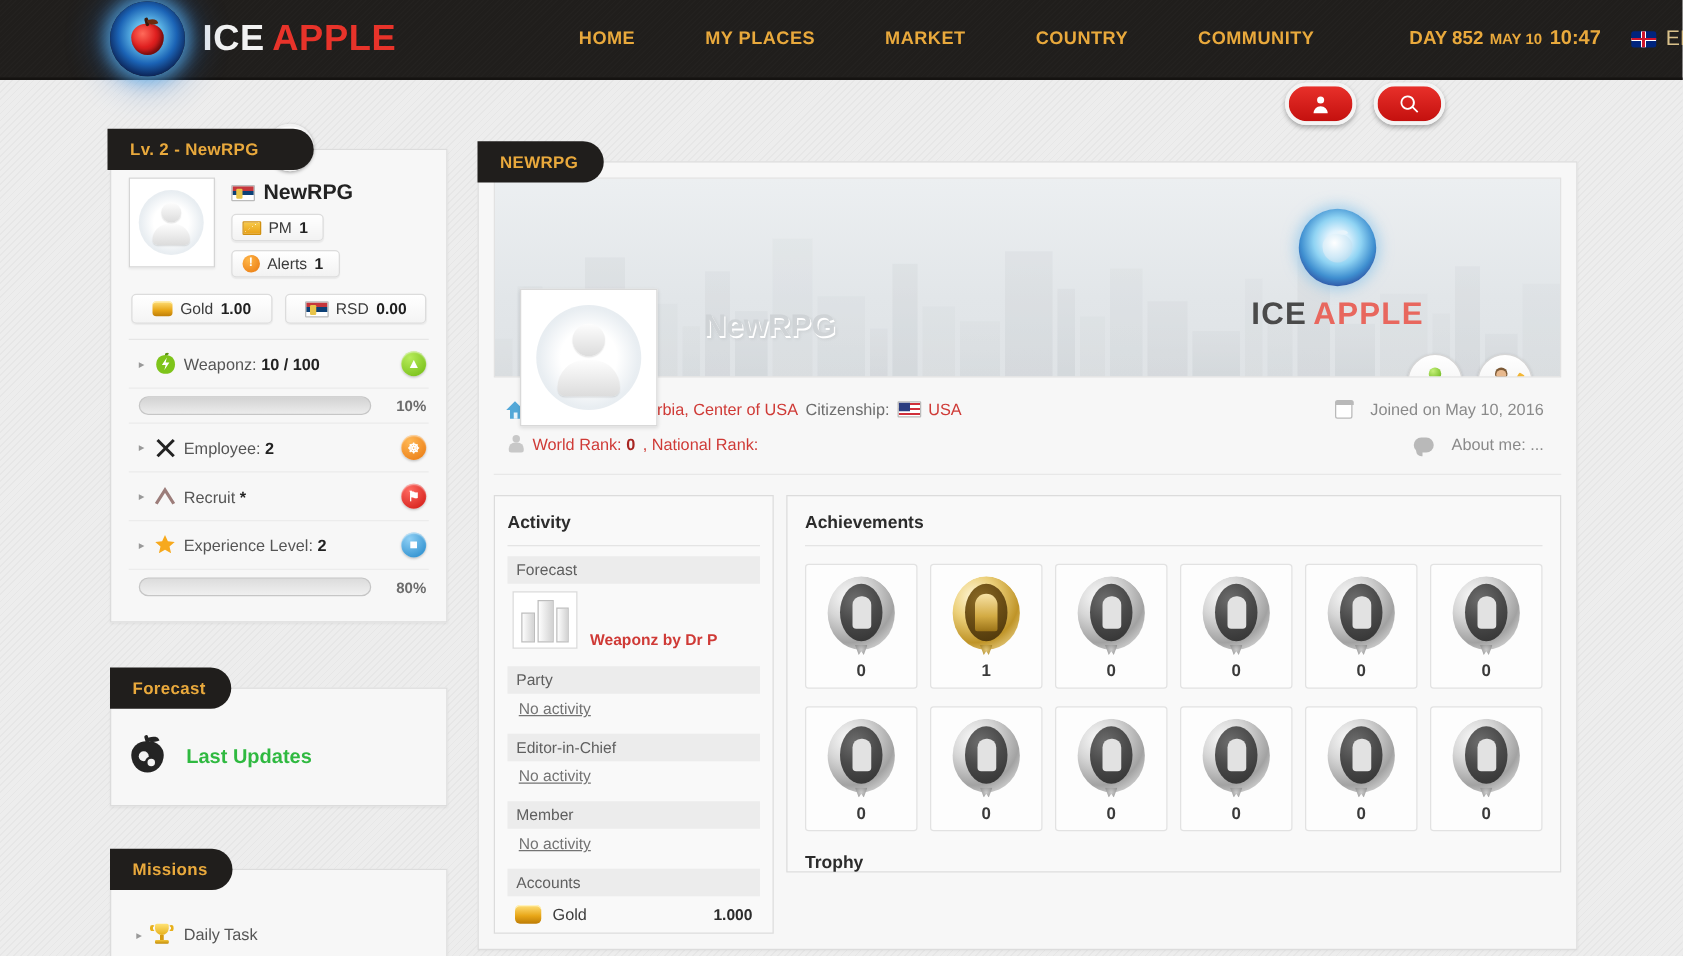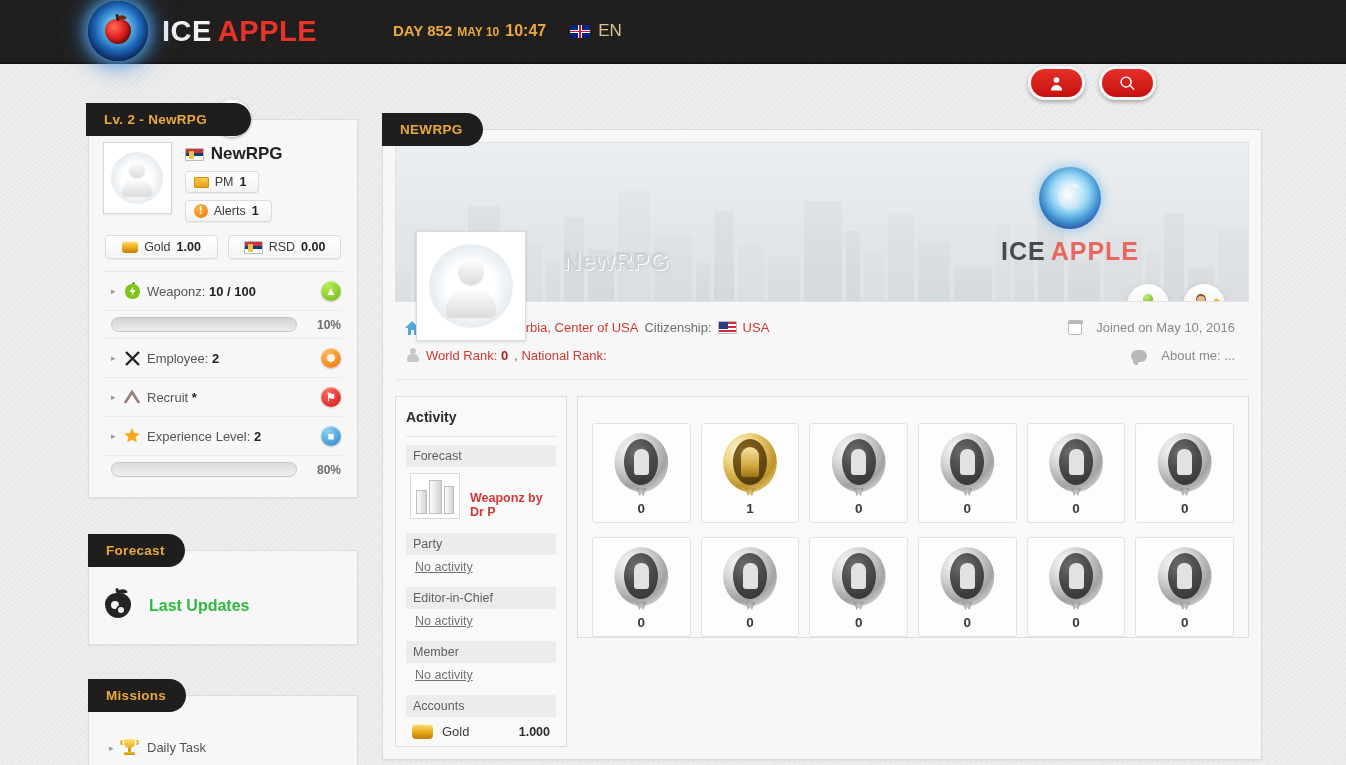--- a/index.html
+++ b/index.html
@@ -358,21 +358,21 @@
   .cal-ico {
     width: 14px; height: 14px; border: 1.5px solid #b9b9b9; border-radius: 2px; position: relative; flex: none;
     background: #fff;
   }
   .cal-ico::before { content:""; position:absolute; left:-1.5px; top:-1.5px; right:-1.5px; height: 4px; background:#b9b9b9; border-radius:2px 2px 0 0; }
   .bubble-ico { width: 16px; height: 12px; border-radius: 6px; background: #b9b9b9; position: relative; flex: none; }
   .bubble-ico::after { content:""; position:absolute; left:2px; bottom:-3px; width:5px; height:5px; background:#b9b9b9; border-radius:0 0 0 4px; }
 
   .lower-row { display: flex; gap: 10px; margin-top: 16px; align-items: flex-start; }
 
-  .activity-panel { width: 172px; background: #f9f9f9; border: 1px solid #dcdcdc; padding: 12px 10px 0; }
+  .activity-panel { width: 224px; background: #f9f9f9; border: 1px solid #dcdcdc; padding: 12px 10px 0; }
   .ach-panel { flex: 1; background: #f9f9f9; border: 1px solid #dcdcdc; padding: 12px 14px 0; }
   .sec-title { font-size: 14px; font-weight: bold; color: #2c2c2c; padding-bottom: 11px; border-bottom: 1px solid #e4e4e4; }
 
   .act-head {
     background: #ececec; color: #5f5f5f; font-size: 12.5px;
     padding: 4px 7px; margin-top: 8px;
   }
   .act-empty { font-size: 12.5px; color: #737373; padding: 5px 9px; text-decoration: underline; }
   .act-emp-row { display: flex; align-items: flex-end; gap: 10px; padding: 6px 4px; font-weight: bold; }
   .bld-box {
@@ -437,20 +437,27 @@
 <div class="topbar">
   <div class="logo-wrap">
     <div class="logo-orb">
       <div class="logo-apple"></div>
     </div>
     <div class="logo-text">
       <span class="logo-ice">ICE</span><span class="logo-apple-word">APPLE</span>
     </div>
   </div>
 
+  <div class="nav">
+    <div class="nav-item">HOME</div>
+    <div class="nav-item">MY PLACES</div>
+    <div class="nav-item">MARKET</div>
+    <div class="nav-item">COUNTRY</div>
+    <div class="nav-item">COMMUNITY</div>
+  </div>
 
   <div class="daybox">
     <span class="day-main">DAY 852</span>
     <span class="day-date">MAY 10</span>
     <span class="day-time">10:47</span>
   </div>
 
   <div class="lang">
     <span class="flag-uk"></span>
     <span class="lang-label">EN</span>
@@ -754,20 +761,21 @@
 
         <div class="act-head">Accounts</div>
         <div class="acct-row">
           <span class="ico-gold-lg"></span>
           <span class="acct-name">Gold</span>
           <span class="acct-val">1.000</span>
         </div>
       </div>
 
       <div class="ach-panel">
+        <div class="sec-title">Achievements</div>
         <div class="ach-grid" id="ach-row-1">
             <div class="ach-cell">
               <div class="medal">
                 <span class="wreath"></span>
                 <span class="inner">
                   <span class="figure"></span>
                 </span>
                 <span class="ribbon"></span>
               </div>
               <div class="ach-count">0</div>
@@ -878,16 +886,17 @@
               <div class="medal">
                 <span class="wreath"></span>
                 <span class="inner">
                   <span class="figure"></span>
                 </span>
                 <span class="ribbon"></span>
               </div>
               <div class="ach-count">0</div>
             </div>
           </div>
+        <div class="trophy-title">Trophy</div>
       </div>
     </div>
   </div>
 </div>
 
 </body></html>

